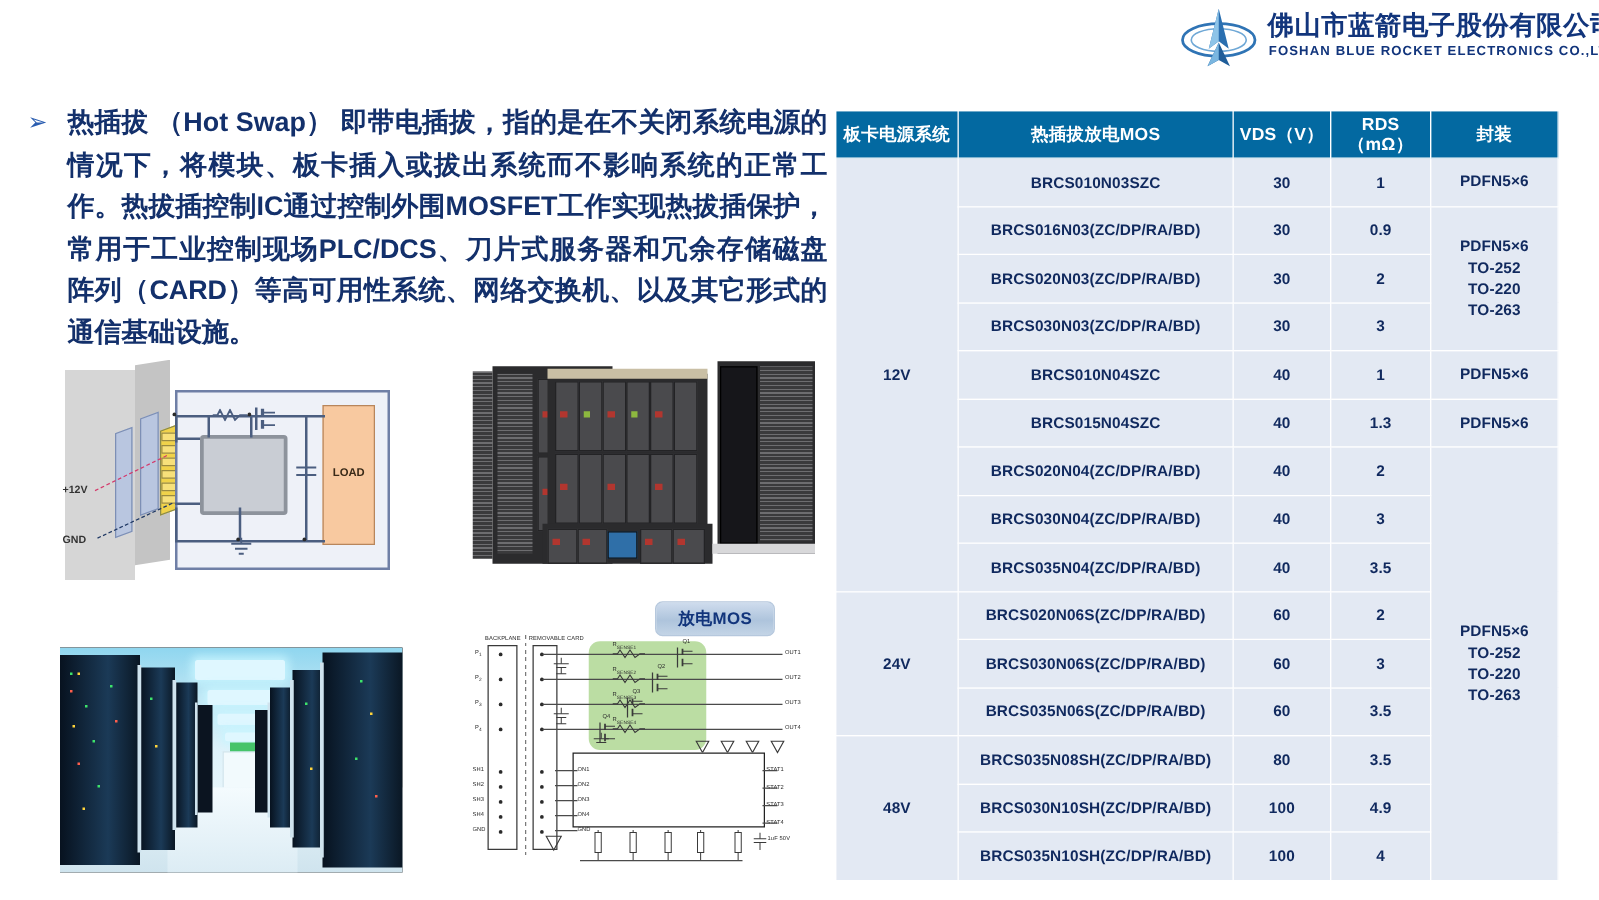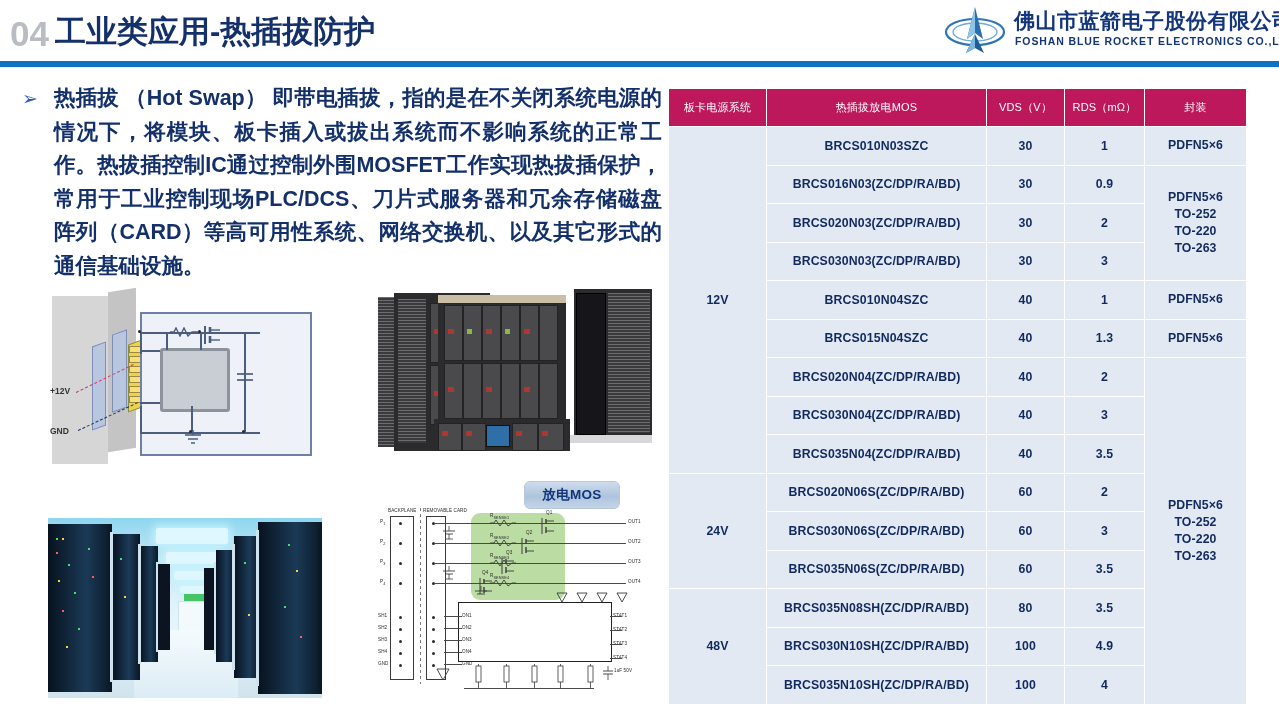--- a/index.html
+++ b/index.html
@@ -56,21 +56,21 @@
   .fig-server{left:378px;top:285px;width:276px;height:182px;background:#ffffff;}
   .fig-datacenter{left:48px;top:518px;width:274px;height:180px;background:#000;}
   .fig-schematic{left:378px;top:478px;width:280px;height:225px;background:#ffffff;}
 
   
   .tbl{
     position:absolute;left:668px;top:88px;width:578px;
     border-collapse:collapse;table-layout:fixed;
   }
   .tbl th{
-    background:#be185d;color:#ffffff;font-size:11px;font-weight:normal;
+    background:#0369a1;color:#ffffff;font-size:14px;font-weight:bold;
     height:37px;text-align:center;vertical-align:middle;
     border:1px solid #ffffff;padding:0 2px;letter-spacing:0.2px;
   }
   .tbl td{
     background:#e3e9f3;color:#10295e;font-size:12.3px;font-weight:bold;
     text-align:center;vertical-align:middle;
     border:1px solid #ffffff;padding:0 2px;height:37.5px;letter-spacing:0.1px;
   }
   .tbl td.pkg{line-height:17px;}
   .col-sys{width:98px;}
@@ -129,25 +129,20 @@
   .callout span{
     display:block;text-align:center;line-height:26px;
     font-size:13.5px;font-weight:bold;color:#12357c;letter-spacing:0.3px;
   }
 </style>
 </head>
 <body>
 
 <div class="slide">
 
-  <div class="header">
-    <div class="hdr-num">04</div>
-    <div class="hdr-title">工业类应用-热插拔防护</div>
-    <div class="hdr-rule"></div>
-  </div>
 
   <div class="logo">
     <div class="logo-mark">
       <svg width="62" height="52" viewBox="0 0 62 52">
         <ellipse cx="31" cy="27" rx="29" ry="13" fill="none" stroke="#2f74b5" stroke-width="2.2"></ellipse>
         <ellipse cx="31" cy="27" rx="22" ry="9" fill="none" stroke="#6fa8d6" stroke-width="1.3"></ellipse>
         <path d="M31 2 L39 34 L31 28 L23 34 Z" fill="#2a6fb0"></path>
         <path d="M31 2 L31 28 L23 34 Z" fill="#8ec4e8"></path>
         <path d="M31 29 L40 48 L31 43 L22 48 Z" fill="#1f5d99"></path>
         <path d="M31 29 L31 43 L22 48 Z" fill="#7ab6e0"></path>
@@ -171,20 +166,23 @@
     <div class="cd-conn"></div>
     <div class="cd-pin" style="top:58px;"></div>
     <div class="cd-pin" style="top:68px;"></div>
     <div class="cd-pin" style="top:78px;"></div>
     <div class="cd-pin" style="top:88px;"></div>
     <div class="cd-pin" style="top:98px;"></div>
     <div class="cd-pin" style="top:108px;"></div>
 
     <div class="cd-box"></div>
     <div class="cd-chip"></div>
+    <div class="cd-load">
+      <span>LOAD</span>
+    </div>
 
     <div class="cd-line" style="left:92px;top:44px;width:60px;height:1.6px;"></div>
     <div class="cd-line" style="left:92px;top:44px;width:1.6px;height:22px;"></div>
     <div class="cd-line" style="left:118px;top:44px;width:1.6px;height:18px;"></div>
     <div class="cd-line" style="left:152px;top:44px;width:1.6px;height:18px;"></div>
     <div class="cd-line" style="left:152px;top:44px;width:60px;height:1.6px;"></div>
     <div class="cd-line" style="left:196px;top:44px;width:1.6px;height:100px;"></div>
     <div class="cd-line" style="left:92px;top:144px;width:120px;height:1.6px;"></div>
     <div class="cd-line" style="left:143px;top:118px;width:1.6px;height:26px;"></div>
     <div class="cd-line" style="left:92px;top:118px;width:1.6px;height:26px;"></div>

